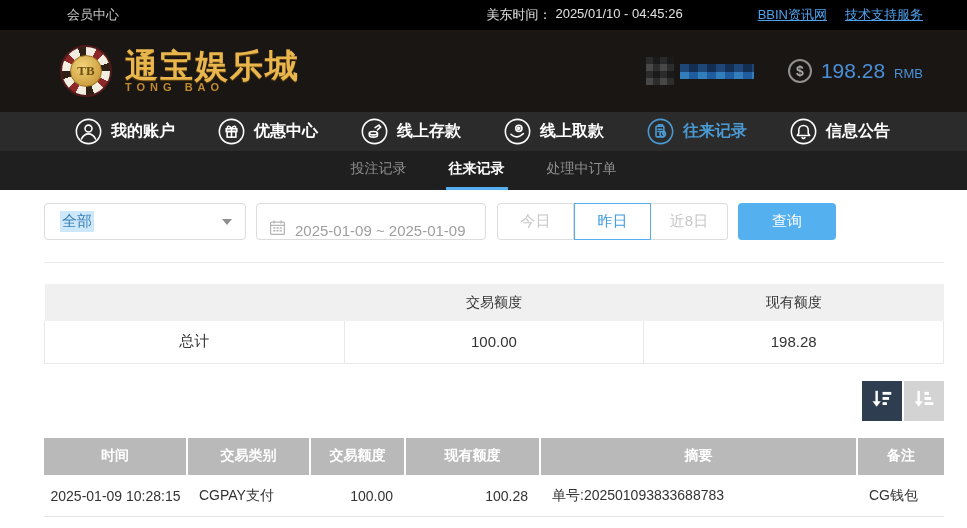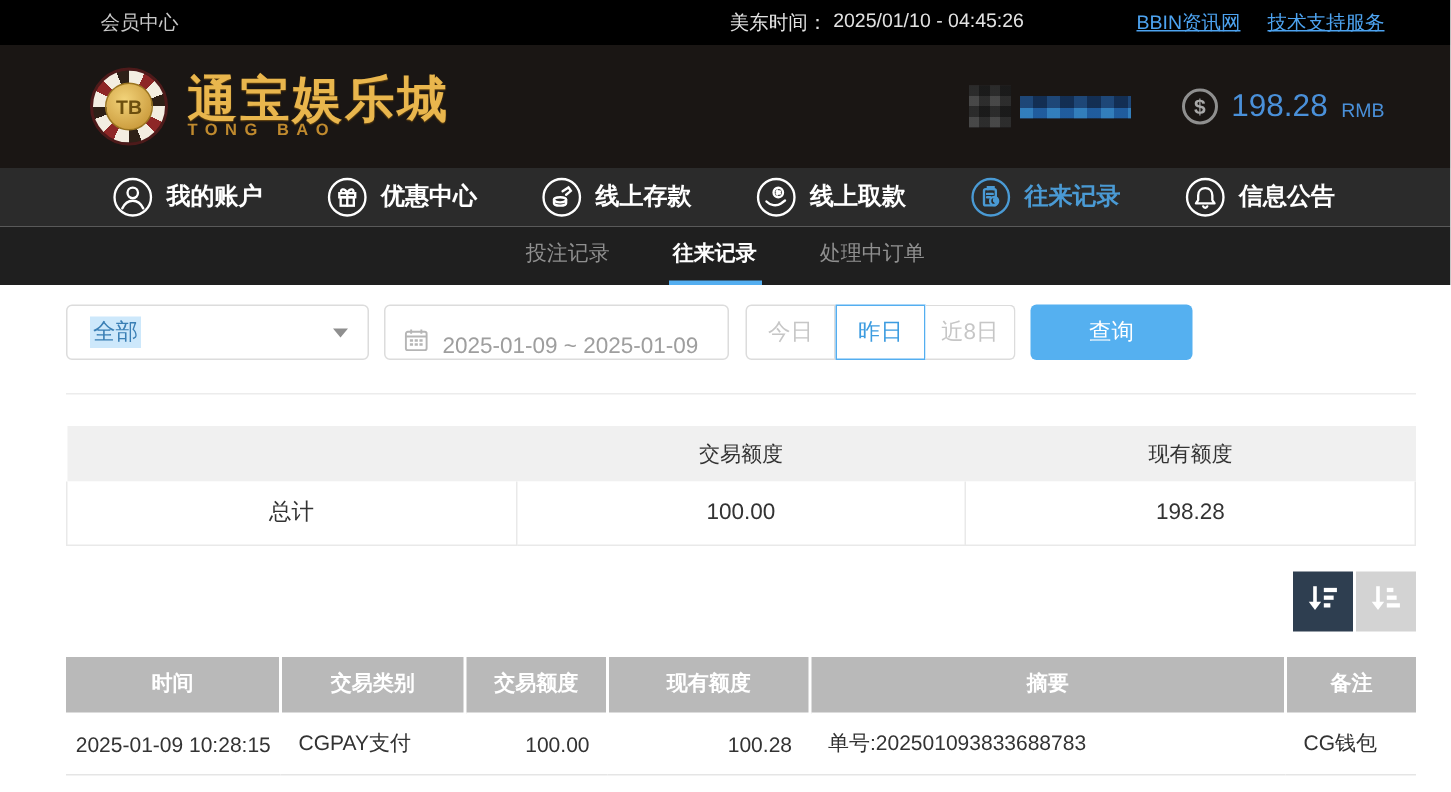--- a/index.html
+++ b/index.html
@@ -25,21 +25,21 @@
   .logo { display: flex; align-items: center; gap: 13px; cursor: pointer; }
   .chip {
     width: 52px; height: 52px; border-radius: 50%; border: 2px solid #4d1a1a;
     display: flex; align-items: center; justify-content: center;
     background: conic-gradient(#f3ede1 0 25deg,#8e2727 25deg 45deg,#f3ede1 45deg 70deg,#2e2017 70deg 90deg,#f3ede1 90deg 115deg,#8e2727 115deg 135deg,#f3ede1 135deg 160deg,#2e2017 160deg 180deg,#f3ede1 180deg 205deg,#8e2727 205deg 225deg,#f3ede1 225deg 250deg,#2e2017 250deg 270deg,#f3ede1 270deg 295deg,#8e2727 295deg 315deg,#f3ede1 315deg 340deg,#2e2017 340deg 360deg);
   }
   .chip-core {
     width: 32px; height: 32px; border-radius: 50%; border: 1px solid #9a7420;
     background: radial-gradient(circle at 40% 35%, #f2d37a, #c08c2c);
     color: #6d4f0e; font-size: 13px; font-weight: bold;
-    display: flex; align-items: center; justify-content: center;
+    display: flex; align-items: center; justify-content: center; font-family: Liberation Serif, serif;
   }
   .logo-text { display: flex; flex-direction: column; align-items: flex-start; }
   .logo-title {
     font-size: 33px; font-weight: bold; line-height: 34px; letter-spacing: 2px;
     color: #e9b64d; text-shadow: 0 1px 1px #6d4a10;
   }
   .logo-sub { font-size: 11px; letter-spacing: 5px; color: #c08a2e; margin-top: -2px; font-weight: bold; }
   .user-area { margin-left: auto; display: flex; align-items: center; gap: 34px; }
   .user-id { display: flex; align-items: center; gap: 6px; }
   .avatar {
@@ -84,28 +84,28 @@
   }
   .select-value { background: #cde8fb; color: #3a7fb5; padding: 1px 2px; }
   .caret { width: 0; height: 0; border-left: 5px solid transparent; border-right: 5px solid transparent; border-top: 6px solid #8f8f8f; }
   .date-box {
     width: 230px; height: 37px; border: 1px solid #dcdcdc; border-radius: 4px; background: #fff;
     display: flex; align-items: flex-end; gap: 9px; padding: 0 12px; margin-left: 10px;
     font-size: 15px; color: #9e9e9e; cursor: pointer; white-space: nowrap;
   }
   .btn-group { display: flex; margin-left: 11px; height: 37px; }
   .quick-btn {
-    width: 60px; height: 37px; background: #fff; border: 1px solid #dcdcdc; border-left-width: 0;
+    width: 77px; height: 37px; background: #fff; border: 1px solid #dcdcdc; border-left-width: 0;
     font-size: 15px; color: #c6c6c6; display: flex; align-items: center; justify-content: center; cursor: pointer;
   }
   .quick-btn:first-child { border-left-width: 1px; border-radius: 4px 0 0 4px; }
   .quick-btn:last-child { border-radius: 0 4px 4px 0; }
   .quick-btn.active { border: 1px solid #54aef0; color: #3d9ce0; }
   .search-btn {
-    width: 108px; height: 37px; margin-left: 10px; background: #55b0f0; border: none; border-radius: 4px;
+    width: 98px; height: 37px; margin-left: 10px; background: #55b0f0; border: none; border-radius: 4px;
     color: #fff; font-size: 15px; cursor: pointer; display: flex; align-items: center; justify-content: center;
   }
   .divider { margin-top: 22px; width: 900px; border-top: 1px solid #ececec; }
   
   .summary { margin-top: 21px; width: 900px; border-collapse: collapse; table-layout: fixed; }
   .summary thead td { background: #f0f0f0; height: 37px; font-size: 14px; color: #333; text-align: center; }
   .summary tbody td {
     background: #fff; height: 42px; font-size: 15px; color: #333; text-align: center;
     border: 1px solid #e9e9e9; border-top: none;
   }

